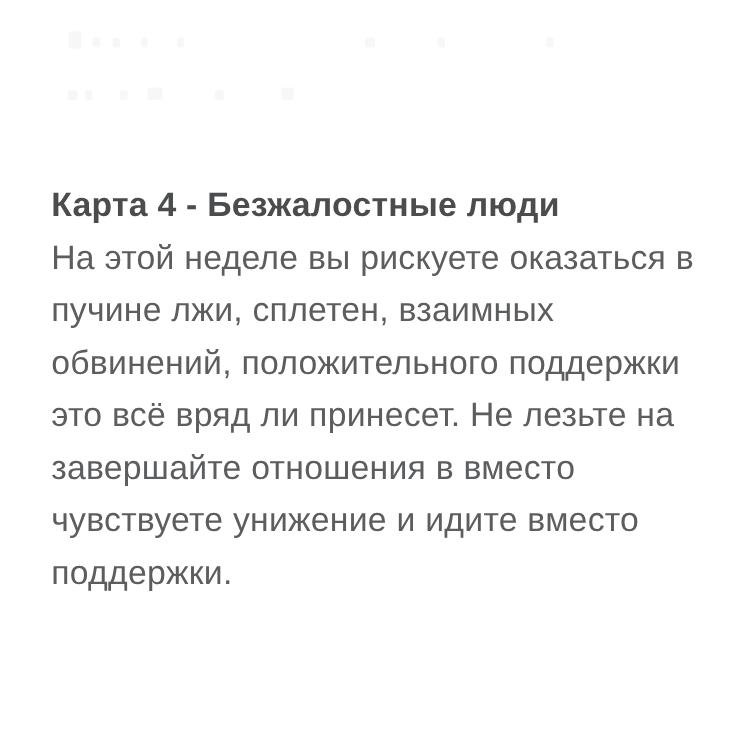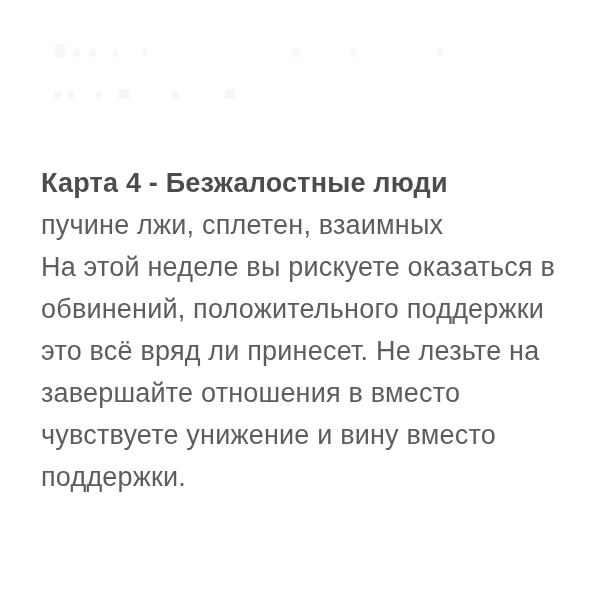--- a/index.html
+++ b/index.html
@@ -11,21 +11,20 @@
     height: 600px;
     background: #ffffff;
     font-family: "Liberation Sans", sans-serif;
     overflow: hidden;
     position: relative;
   }
   .page {
     position: absolute;
     inset: 0;
     background: #ffffff;
-    margin-top: 19px;
   }
   
   .ghost-area {
     position: absolute;
     left: 0;
     top: 0;
     width: 601px;
     height: 100px;
     pointer-events: none;
   }
@@ -75,22 +74,22 @@
     <div class="ghost-seg" style="left:54px;  top:72px; width:8px;  height:8px;"></div>
     <div class="ghost-seg" style="left:68px;  top:72px; width:6px;  height:8px;"></div>
     <div class="ghost-seg" style="left:96px;  top:72px; width:6px;  height:8px;"></div>
     <div class="ghost-seg" style="left:118px; top:70px; width:12px; height:10px;"></div>
     <div class="ghost-seg" style="left:172px; top:72px; width:7px;  height:8px;"></div>
     <div class="ghost-seg" style="left:225px; top:70px; width:10px; height:10px;"></div>
   </div>
 
   <div class="content">
     <div class="title">Карта 4 - Безжалостные люди</div>
+    <div class="body-line">На этой неделе вы рискуете оказаться в</div>
     <div class="body-line">пучине лжи, сплетен, взаимных</div>
-    <div class="body-line">На этой неделе вы рискуете оказаться в</div>
     <div class="body-line">обвинений, положительного поддержки</div>
     <div class="body-line">это всё вряд ли принесет. Не лезьте на</div>
     <div class="body-line">завершайте отношения в вместо</div>
-    <div class="body-line">чувствуете унижение и вину вместо</div>
+    <div class="body-line">чувствуете унижение и идите вместо</div>
     <div class="body-line">поддержки.</div>
   </div>
 
 </div>
 
 </body></html>

